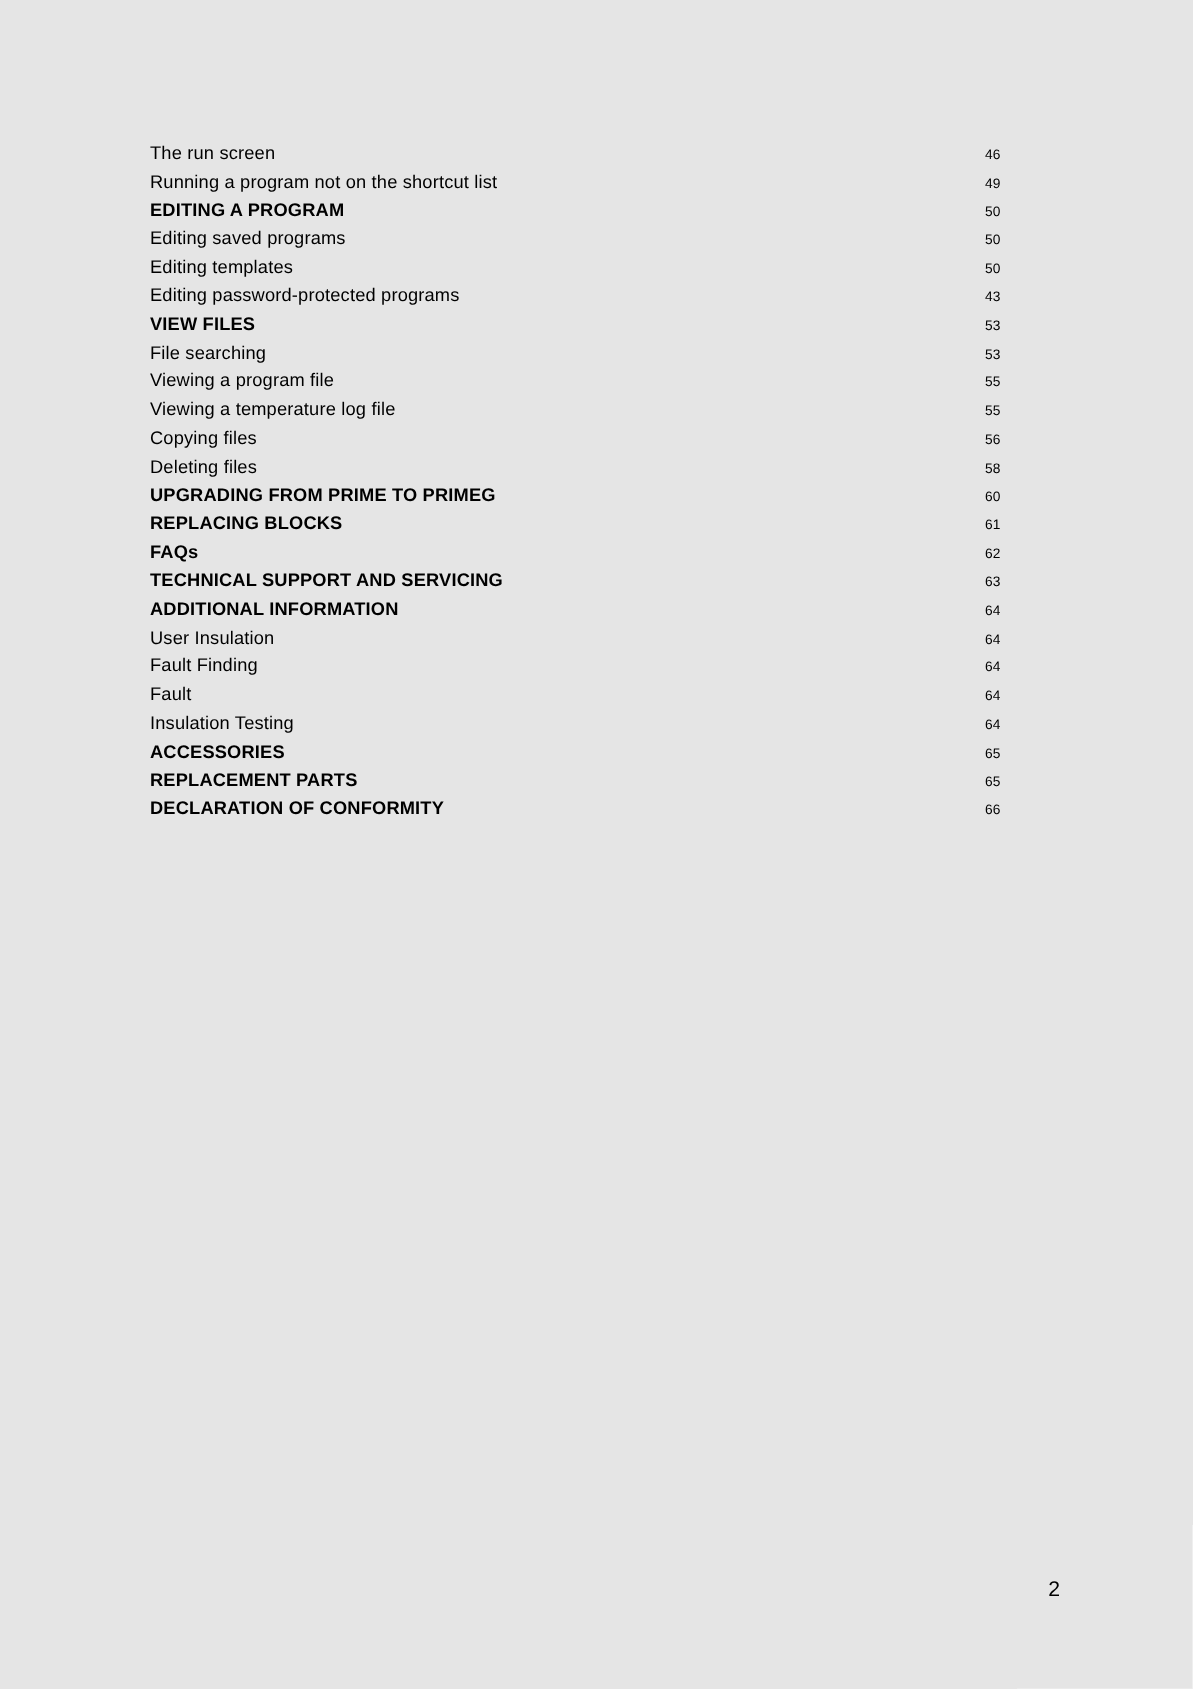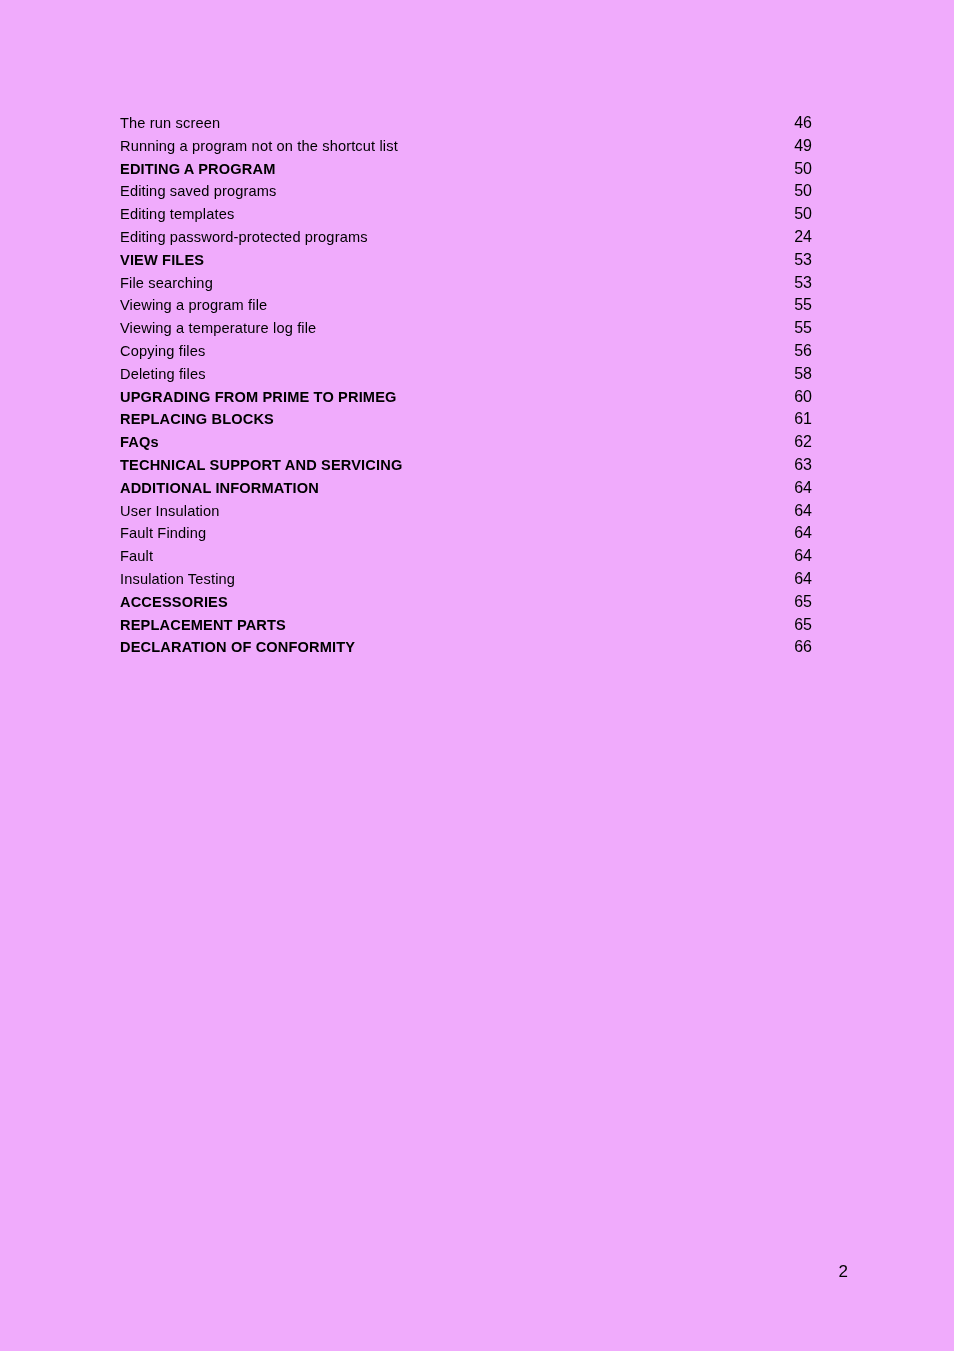--- a/index.html
+++ b/index.html
@@ -13,21 +13,21 @@
     height: 1351px;
     position: relative;
     font-family: "Liberation Sans", sans-serif;
     color: #000000;
     overflow: hidden;
   }
 
   #page {
     position: absolute;
     inset: 0;
-    background: #f0abfc;
+    background: #e5e5e5;
   }
 
   #toc {
     position: absolute;
     left: 120px;
     top: 112px;
     width: 692px;
   }
 
   .toc-row {
@@ -44,22 +44,21 @@
     letter-spacing: 0.01em;
   }
 
   .toc-spacer {
     flex: 1 1 auto;
   }
 
   .toc-page {
     flex: 0 0 auto;
     width: 24px;
-    text-align: right;
-    font-size: 16px;
+    font-size: 11px;
     font-weight: normal;
   }
 
   .toc-row.level-section .toc-label {
     font-weight: bold;
   }
 
   .toc-row.level-sub .toc-label {
     font-weight: normal;
   }
@@ -101,21 +100,21 @@
         <span class="toc-page">50</span>
       </div>
       <div class="toc-row level-sub">
         <span class="toc-label">Editing templates</span>
         <span class="toc-spacer"></span>
         <span class="toc-page">50</span>
       </div>
       <div class="toc-row level-sub">
         <span class="toc-label">Editing password-protected programs</span>
         <span class="toc-spacer"></span>
-        <span class="toc-page">24</span>
+        <span class="toc-page">43</span>
       </div>
       <div class="toc-row level-section">
         <span class="toc-label">VIEW FILES</span>
         <span class="toc-spacer"></span>
         <span class="toc-page">53</span>
       </div>
       <div class="toc-row level-sub">
         <span class="toc-label">File searching</span>
         <span class="toc-spacer"></span>
         <span class="toc-page">53</span>

